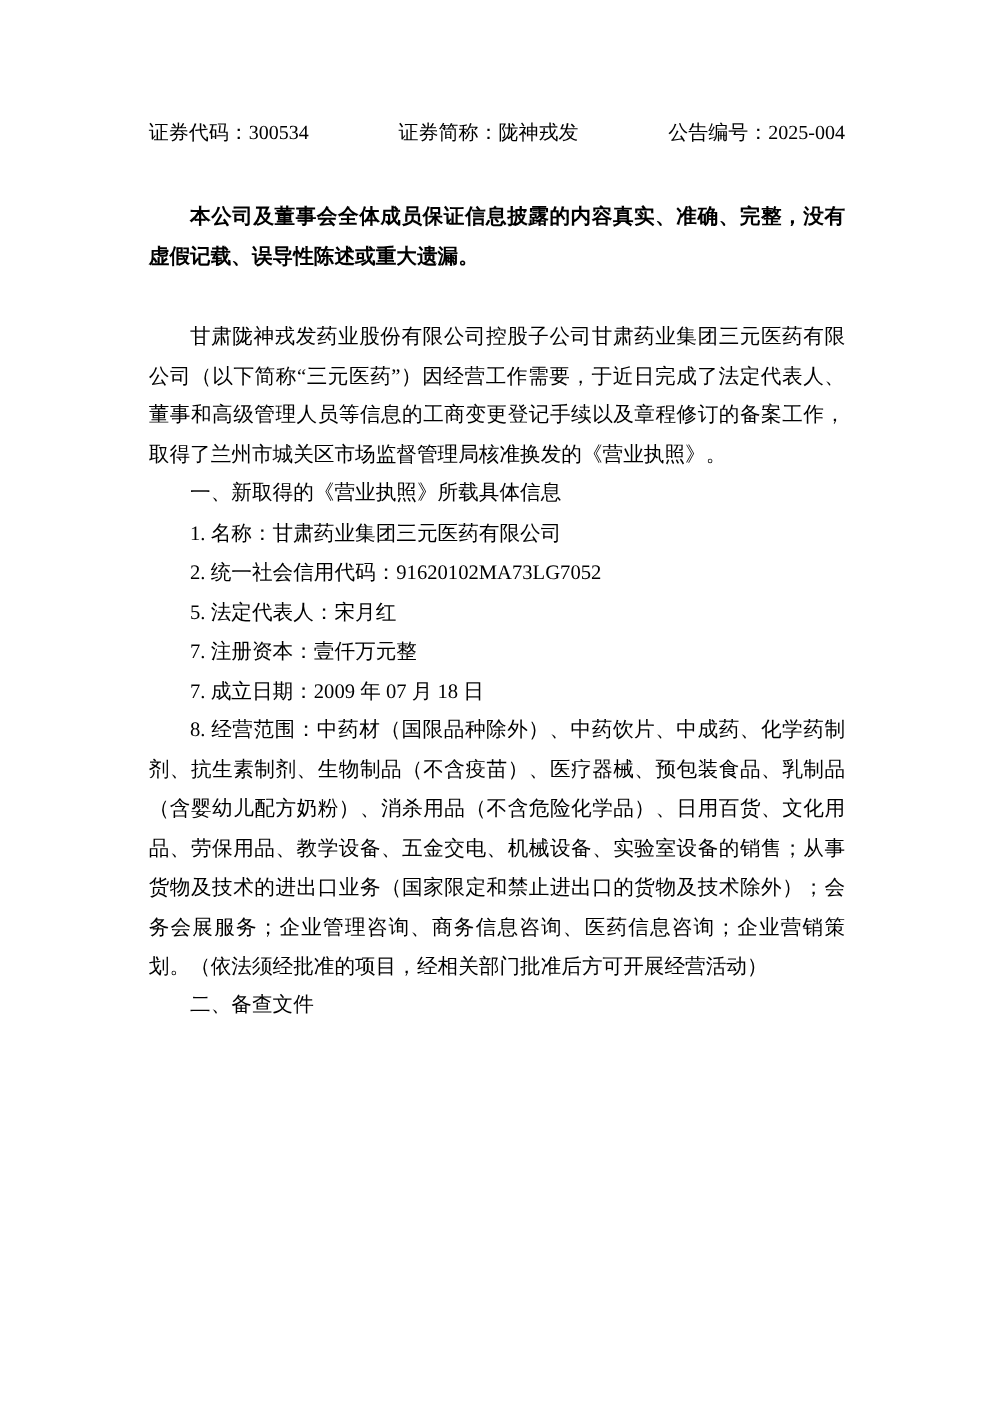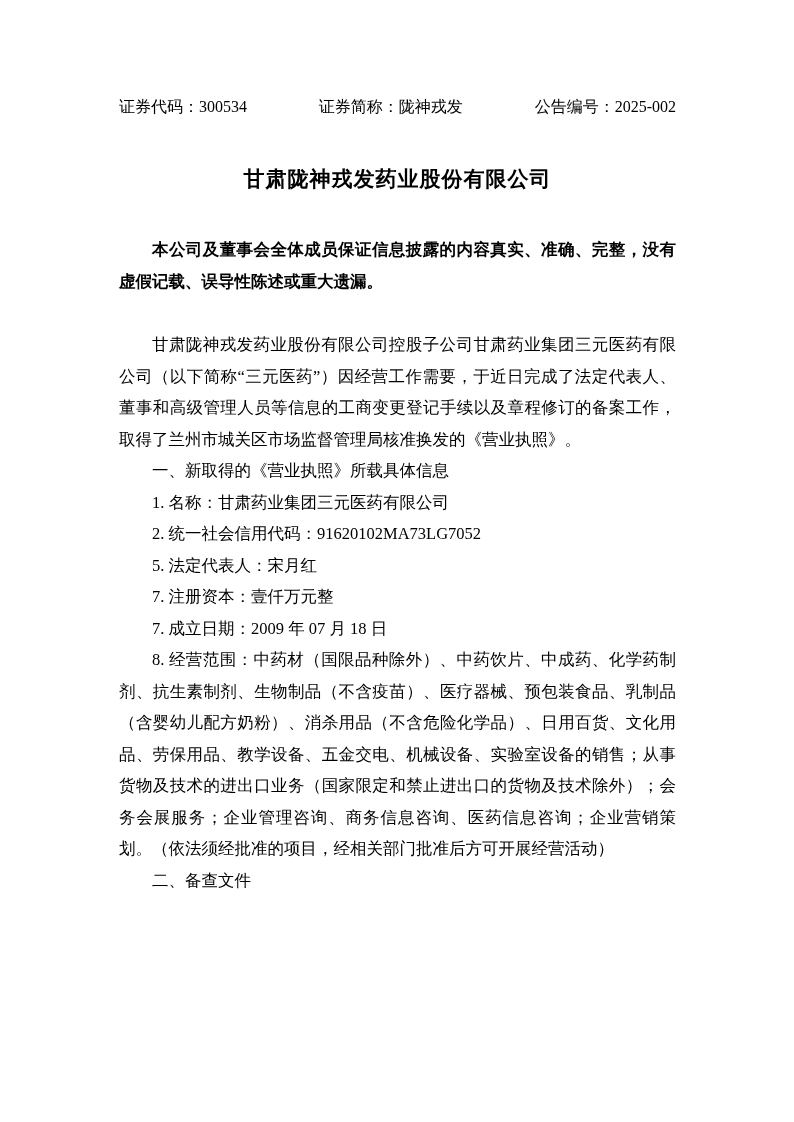--- a/index.html
+++ b/index.html
@@ -56,25 +56,24 @@
   }
 </style>
 </head>
 <body>
 
 <div class="page">
 
   <div class="header-row">
     <span>证券代码：300534</span>
     <span>证券简称：陇神戎发</span>
-    <span>公告编号：2025-002</span>
+    <span>公告编号：2025-004</span>
   </div>
 
   <div class="title-block">
-    <h1 class="doc-title">甘肃陇神戎发药业股份有限公司</h1>
   </div>
 
   <div class="body-block">
     <p class="disclaimer">本公司及董事会全体成员保证信息披露的内容真实、准确、完整，没有虚假记载、误导性陈述或重大遗漏。</p>
 
     <p class="intro">甘肃陇神戎发药业股份有限公司控股子公司甘肃药业集团三元医药有限公司（以下简称“三元医药”）因经营工作需要，于近日完成了法定代表人、董事和高级管理人员等信息的工商变更登记手续以及章程修订的备案工作，取得了兰州市城关区市场监督管理局核准换发的《营业执照》。</p>
 
     <p class="section-heading">一、新取得的《营业执照》所载具体信息</p>
 
     <p>1. 名称：甘肃药业集团三元医药有限公司</p>

